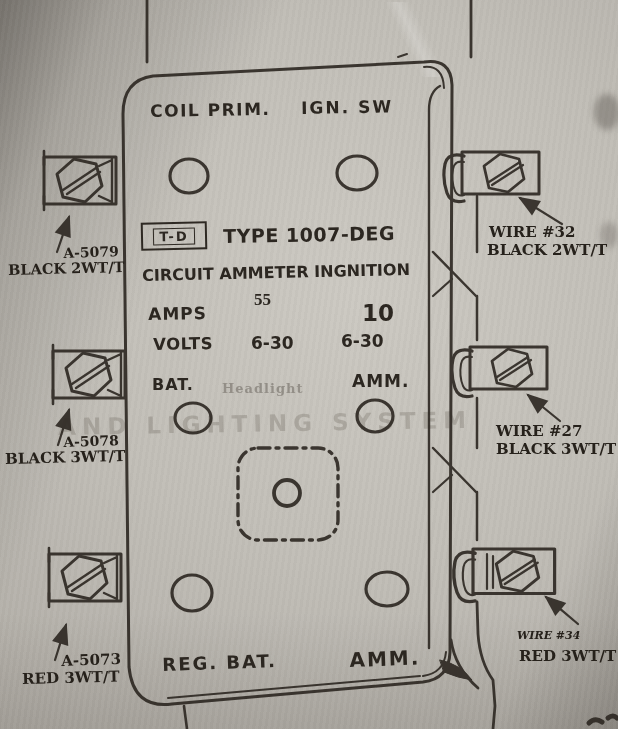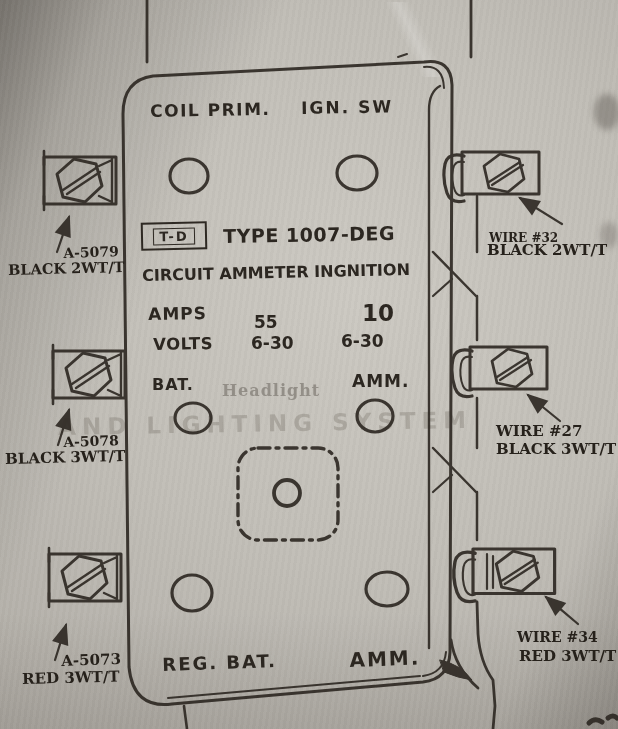--- a/index.html
+++ b/index.html
@@ -29,21 +29,21 @@
 </style>
 </head>
 <body>
 
 <div class="page">
 
   <div class="crease"></div>
   <div class="smudge" style="left:594px;top:94px;width:26px;height:36px;background:rgba(70,64,58,.35);"></div>
   <div class="smudge" style="left:600px;top:222px;width:18px;height:26px;background:rgba(70,64,58,.25);"></div>
 
-  <div class="lbl ghost serif" style="left:222px;top:381px;font-size:16px;color:rgba(106,100,92,.55);letter-spacing:1px;">Headlight</div>
+  <div class="lbl ghost serif" style="left:222px;top:381px;font-size:13px;color:rgba(106,100,92,.55);letter-spacing:1px;">Headlight</div>
   <div class="lbl ghost hand" style="left:58px;top:414px;font-size:23px;color:rgba(118,112,104,.34);letter-spacing:6px;transform:rotate(-1deg);">AND LIGHTING SYSTEM</div>
 
   <svg class="art" width="618" height="729" viewBox="0 0 618 729">
     <defs>
       <marker id="ah" viewBox="0 0 10 8" refX="8.5" refY="4" markerWidth="11" markerHeight="9" orient="auto-start-reverse">
         <path d="M0.5,0.5 L9.5,4 L0.5,7.5 Z" fill="#2e2923"></path>
       </marker>
       <g id="lconn">
         <rect x="0" y="0" width="72" height="47" stroke-width="3"></rect>
         <path d="M0,-6 L0,8 M0,39 L0,53" stroke-width="2.6"></path>
@@ -130,40 +130,40 @@
   <div class="lbl hand" style="left:150px;top:101px;font-size:17px;letter-spacing:1.5px;transform:rotate(-1deg);">COIL PRIM.</div>
   <div class="lbl hand" style="left:301px;top:98px;font-size:17px;letter-spacing:2px;transform:rotate(-1deg);">IGN. SW</div>
 
   <div class="badge">
     <span class="badge-inner">T-D</span>
   </div>
   <div class="lbl hand" style="left:223px;top:225px;font-size:19px;letter-spacing:0.5px;transform:rotate(-1deg);">TYPE 1007-DEG</div>
   <div class="lbl hand" style="left:142px;top:266px;font-size:16px;transform:rotate(-1.3deg);">CIRCUIT AMMETER INGNITION</div>
 
   <div class="lbl hand" style="left:148px;top:304px;font-size:17px;letter-spacing:1px;transform:rotate(-1deg);">AMPS</div>
-  <div class="lbl hand" style="left:254px;top:312px;font-size:17px;">55</div>
+  <div class="lbl hand" style="left:254px;top:290px;font-size:17px;font-family:Liberation Serif, serif;">55</div>
   <div class="lbl hand" style="left:362px;top:300px;font-size:23px;">10</div>
 
   <div class="lbl hand" style="left:153px;top:335px;font-size:16.5px;letter-spacing:0.5px;transform:rotate(-1deg);">VOLTS</div>
   <div class="lbl hand" style="left:251px;top:333px;font-size:17px;">6-30</div>
   <div class="lbl hand" style="left:341px;top:331px;font-size:17px;">6-30</div>
 
   <div class="lbl hand" style="left:152px;top:375px;font-size:16px;letter-spacing:1px;">BAT.</div>
   <div class="lbl hand" style="left:352px;top:371px;font-size:17px;letter-spacing:1px;">AMM.</div>
 
   <div class="lbl hand" style="left:162px;top:654px;font-size:18px;letter-spacing:2px;transform:rotate(-2deg);">REG. BAT.</div>
   <div class="lbl hand" style="left:349px;top:648px;font-size:20px;letter-spacing:2px;transform:rotate(-2deg);">AMM.</div>
 
   <div class="lbl serif" style="left:63px;top:245px;font-size:14px;transform:rotate(-2deg);">A-5079</div>
   <div class="lbl serif" style="left:8px;top:261px;font-size:14.5px;transform:rotate(-1.5deg);">BLACK 2WT/T</div>
   <div class="lbl serif" style="left:63px;top:434px;font-size:14px;transform:rotate(-2deg);">A-5078</div>
   <div class="lbl serif" style="left:5px;top:450px;font-size:15px;transform:rotate(-1.5deg);">BLACK 3WT/T</div>
   <div class="lbl serif" style="left:61px;top:652px;font-size:15px;transform:rotate(-2deg);">A-5073</div>
   <div class="lbl serif" style="left:22px;top:670px;font-size:15px;transform:rotate(-1.5deg);">RED 3WT/T</div>
 
-  <div class="lbl serif" style="left:489px;top:223px;font-size:12px;margin-top:8px;">WIRE #32</div>
+  <div class="lbl serif" style="left:489px;top:223px;font-size:15px;">WIRE #32</div>
   <div class="lbl serif" style="left:487px;top:241px;font-size:15px;">BLACK 2WT/T</div>
   <div class="lbl serif" style="left:496px;top:422px;font-size:15px;">WIRE #27</div>
   <div class="lbl serif" style="left:496px;top:440px;font-size:15px;">BLACK 3WT/T</div>
-  <div class="lbl serif" style="left:517px;top:629px;font-size:14px;">WIRE #34</div>
+  <div class="lbl serif" style="left:517px;top:629px;font-size:11px;font-style:italic;">WIRE #34</div>
   <div class="lbl serif" style="left:519px;top:647px;font-size:15px;">RED 3WT/T</div>
 
 </div>
 
 </body></html>

